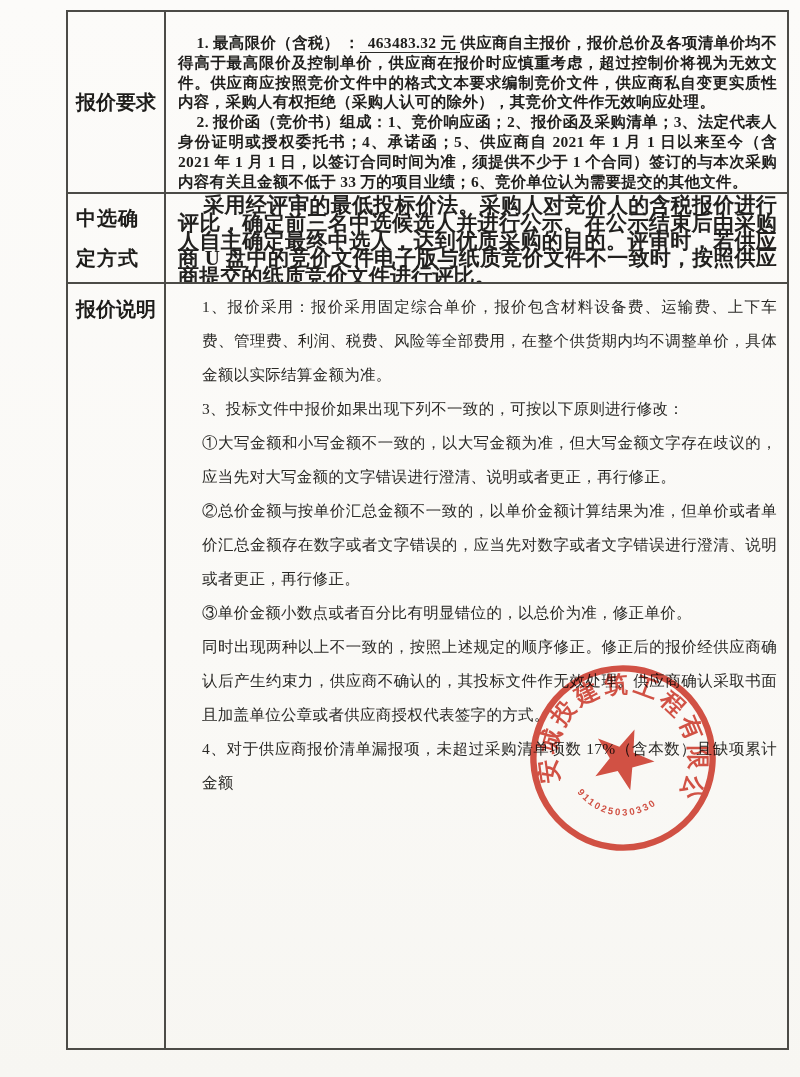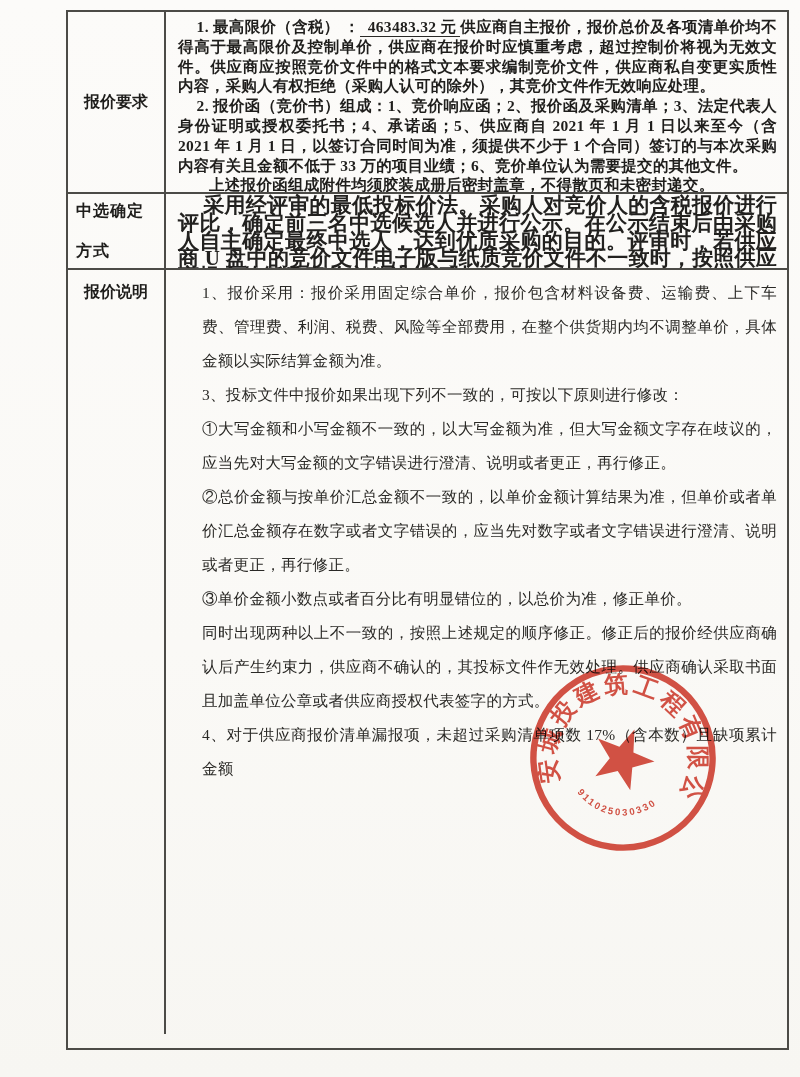--- a/index.html
+++ b/index.html
@@ -19,47 +19,48 @@
     position:absolute;
     left:66px;top:10px;
     width:723px;height:1040px;
     border:2px solid #4c4b47;
     box-sizing:border-box;
     background:transparent;
   }
   .row{display:flex;box-sizing:border-box;border-bottom:2px solid #4c4b47;}
   .row:last-child{border-bottom:none;justify-content:space-between;}
   .row-1{height:182px;}
-  .row-2{height:76px;}
+  .row-2{height:90px;}
   .row-3{height:764px;}
   .cell{box-sizing:border-box;}
   .cell-label{
     width:98px;flex:0 0 98px;
     border-right:2px solid #4c4b47;
     font-family:"Liberation Serif", serif;
     font-weight:700;
-    font-size:16px;
+    font-size:20px;
     color:#1e1d1b;
     display:flex;align-items:center;justify-content:center;
     text-align:left;
     padding:4px 8px;
   }
   .row-2 .cell-label{line-height:40px;letter-spacing:1px;}
   .row-3 .cell-label{align-items:flex-start;padding-top:12px;}
   .cell-content{
     flex:1 1 auto;
     padding:4px 10px 0 12px;
     text-align:justify;
     overflow:hidden;
   }
   .cell-content p{margin:0;}
   .row-1 .cell-content{
     font-size:15.5px;line-height:19.8px;
     font-weight:700;letter-spacing:0.3px;color:#1f1e1c;
     padding-top:5px;
+    margin-top:16px;
   }
   .row-2 .cell-content{
     font-size:21px;line-height:17.8px;
     font-weight:700;letter-spacing:0.2px;color:#22211f;
     padding-top:3px;
   }
   .row-3 .cell-content{
     font-size:15.5px;line-height:34px;
     font-weight:500;letter-spacing:0.3px;color:#2a2926;
     padding-top:6px;

